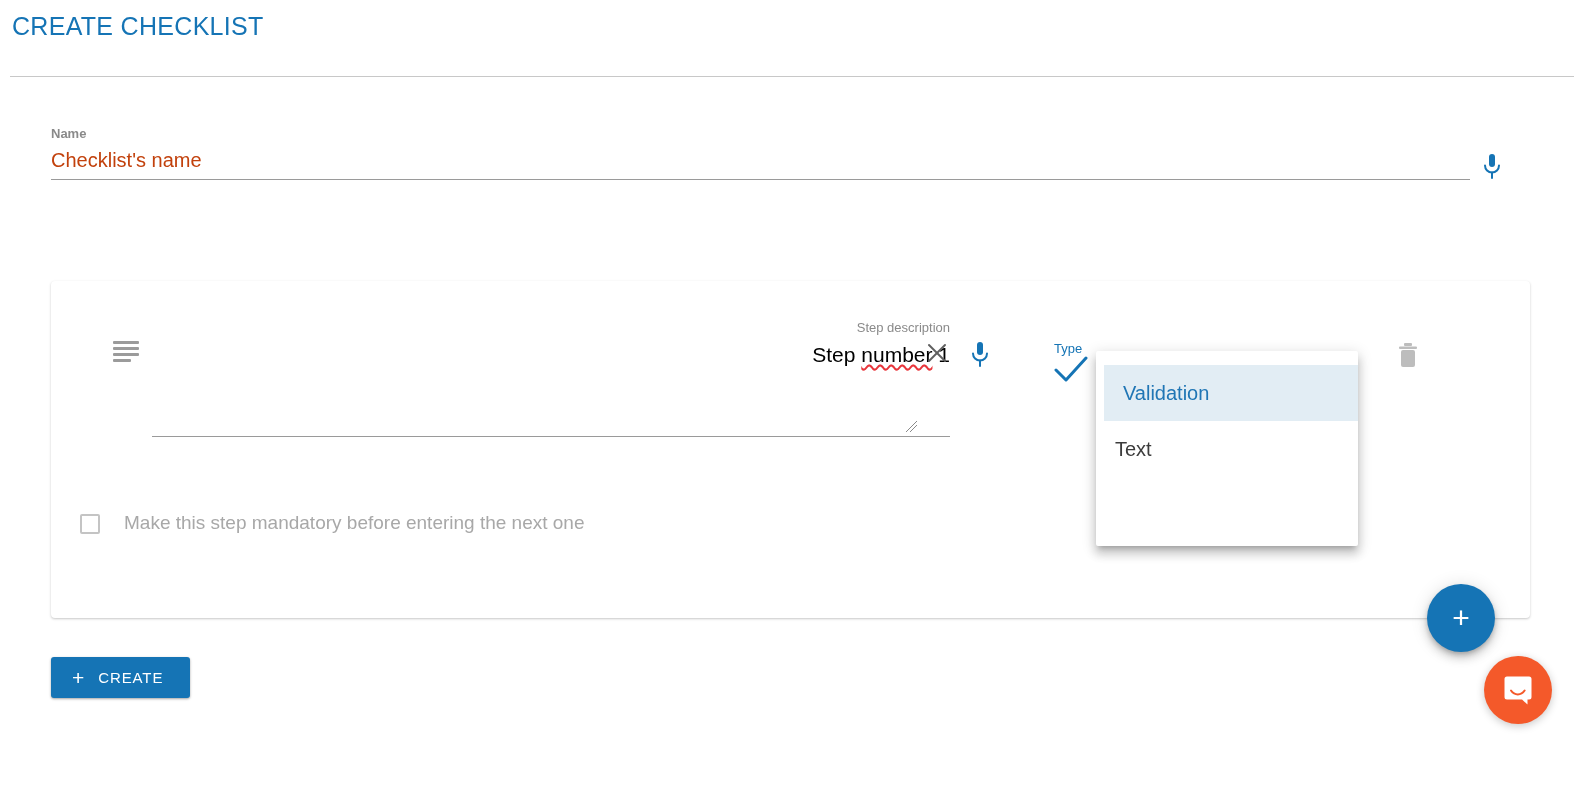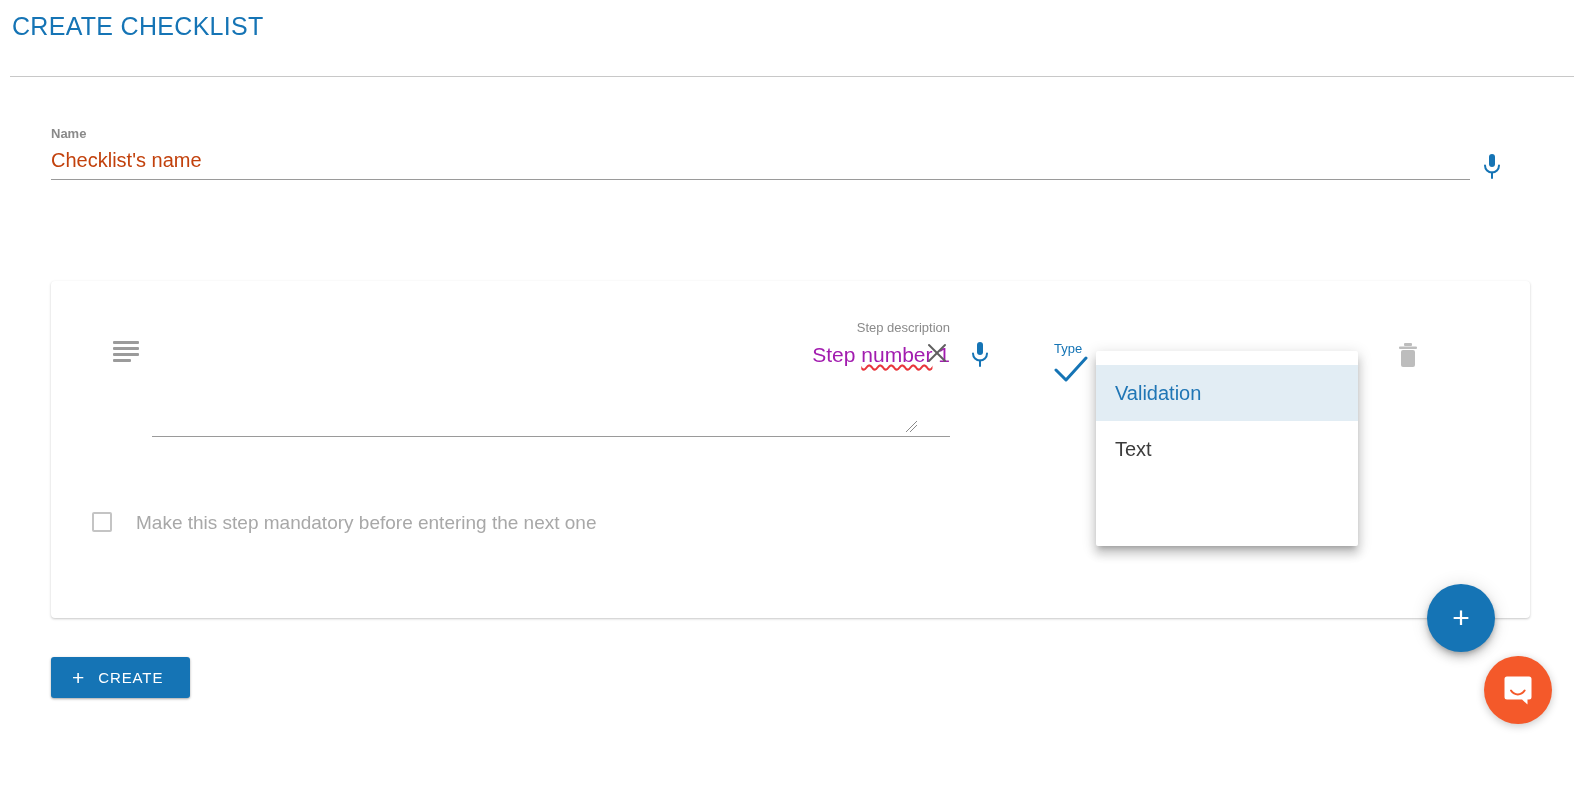--- a/index.html
+++ b/index.html
@@ -111,21 +111,21 @@
     width: 798px;
     text-align: right;
   }
   .step-desc-label {
     font-size: 13px;
     color: #8a8a8a;
     line-height: 16px;
   }
   .step-desc-text {
     font-size: 21px;
-    color: #a21caf;
+    color: #000000;
     line-height: 30px;
     padding-top: 4px;
     white-space: nowrap;
   }
   .misspelled {
     text-decoration: underline wavy #e8353b;
     text-decoration-skip-ink: none;
     -webkit-text-decoration: underline wavy #e8353b;
   }
   .step-desc-underline {
@@ -200,29 +200,30 @@
     line-height: 56px;
     padding: 0 0 0 19px;
     font-size: 20px;
     color: #3c3c3c;
     white-space: nowrap;
     cursor: pointer;
   }
   .type-option.selected {
     background: #e2edf4;
     color: #2076b5;
+    margin-left: 8px;
   }
 
   
   .mandatory-row {
     position: absolute;
-    left: 92px;
+    left: 80px;
     top: 512px;
     display: flex;
-    align-items: flex-start;
+    align-items: flex-end;
   }
   .cb-box {
     width: 20px;
     height: 20px;
     border: 2px solid #c4c4c4;
     border-radius: 2px;
     background: #ffffff;
     flex: 0 0 auto;
   }
   .cb-label {

